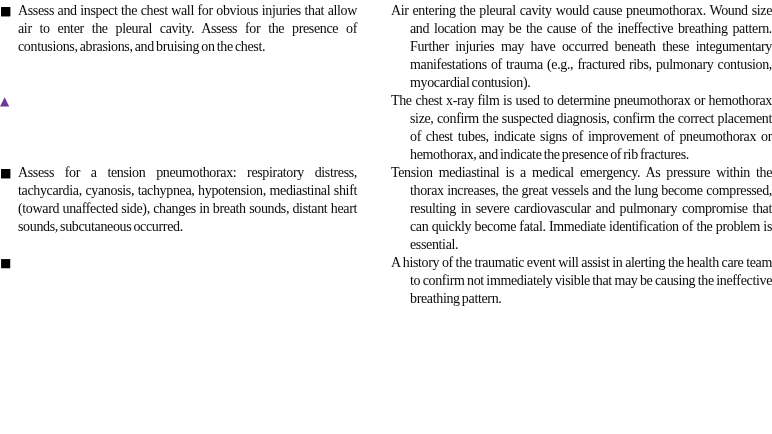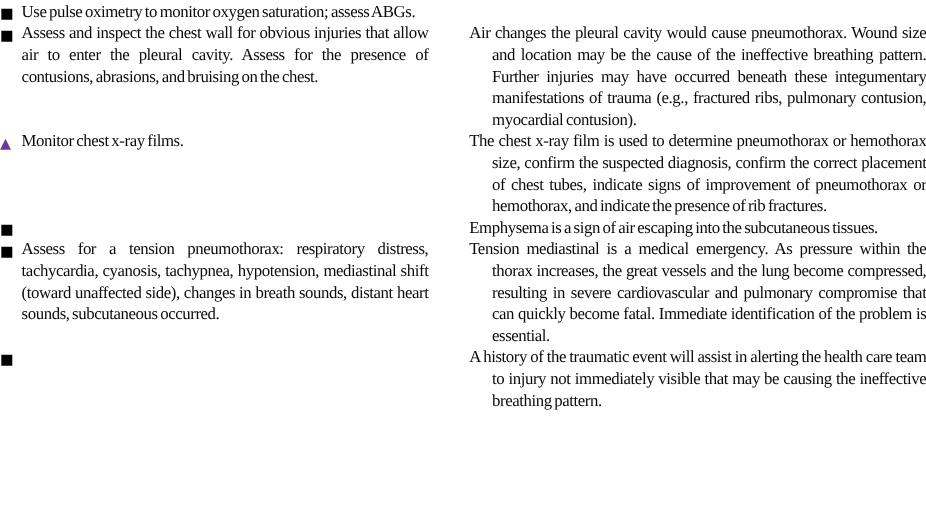--- a/index.html
+++ b/index.html
@@ -51,52 +51,51 @@
     text-indent: -19px;
   }
 </style>
 </head>
 <body>
 
 <div class="page">
 
   <div class="row">
     <div class="intervention">
-      <span class="bullet bullet-square">■</span><span>Use pulse oximetry to monitor oxygen saturation; assess ABGs.</span>
+      <span class="bullet bullet-square">■</span>
     </div>
   </div>
 
   <div class="row">
     <div class="intervention">
       <span class="bullet bullet-square">■</span><span>Assess and inspect the chest wall for obvious injuries that allow air to enter the pleural cavity. Assess for the presence of contusions, abrasions, and bruising on the chest.</span>
     </div>
-    <div class="rationale">Air changes the pleural cavity would cause pneumothorax. Wound size and location may be the cause of the ineffective breathing pattern. Further injuries may have occurred beneath these integumentary manifestations of trauma (e.g., fractured ribs, pulmonary contusion, myocardial contusion).</div>
+    <div class="rationale">Air entering the pleural cavity would cause pneumothorax. Wound size and location may be the cause of the ineffective breathing pattern. Further injuries may have occurred beneath these integumentary manifestations of trauma (e.g., fractured ribs, pulmonary contusion, myocardial contusion).</div>
   </div>
 
   <div class="row">
     <div class="intervention">
-      <span class="bullet bullet-triangle">▲</span><span>Monitor chest x-ray films.</span>
+      <span class="bullet bullet-triangle">▲</span>
     </div>
     <div class="rationale">The chest x-ray film is used to determine pneumothorax or hemothorax size, confirm the suspected diagnosis, confirm the correct placement of chest tubes, indicate signs of improvement of pneumothorax or hemothorax, and indicate the presence of rib fractures.</div>
   </div>
 
   <div class="row">
     <div class="intervention">
       <span class="bullet bullet-square">■</span>
     </div>
-    <div class="rationale">Emphysema is a sign of air escaping into the subcutaneous tissues.</div>
   </div>
 
   <div class="row">
     <div class="intervention">
       <span class="bullet bullet-square">■</span><span>Assess for a tension pneumothorax: respiratory distress, tachycardia, cyanosis, tachypnea, hypotension, mediastinal shift (toward unaffected side), changes in breath sounds, distant heart sounds, subcutaneous occurred.</span>
     </div>
     <div class="rationale">Tension mediastinal is a medical emergency. As pressure within the thorax increases, the great vessels and the lung become compressed, resulting in severe cardiovascular and pulmonary compromise that can quickly become fatal. Immediate identification of the problem is essential.</div>
   </div>
 
   <div class="row">
     <div class="intervention">
       <span class="bullet bullet-square">■</span>
     </div>
-    <div class="rationale">A history of the traumatic event will assist in alerting the health care team to injury not immediately visible that may be causing the ineffective breathing pattern.</div>
+    <div class="rationale">A history of the traumatic event will assist in alerting the health care team to confirm not immediately visible that may be causing the ineffective breathing pattern.</div>
   </div>
 
 </div>
 
 </body></html>

